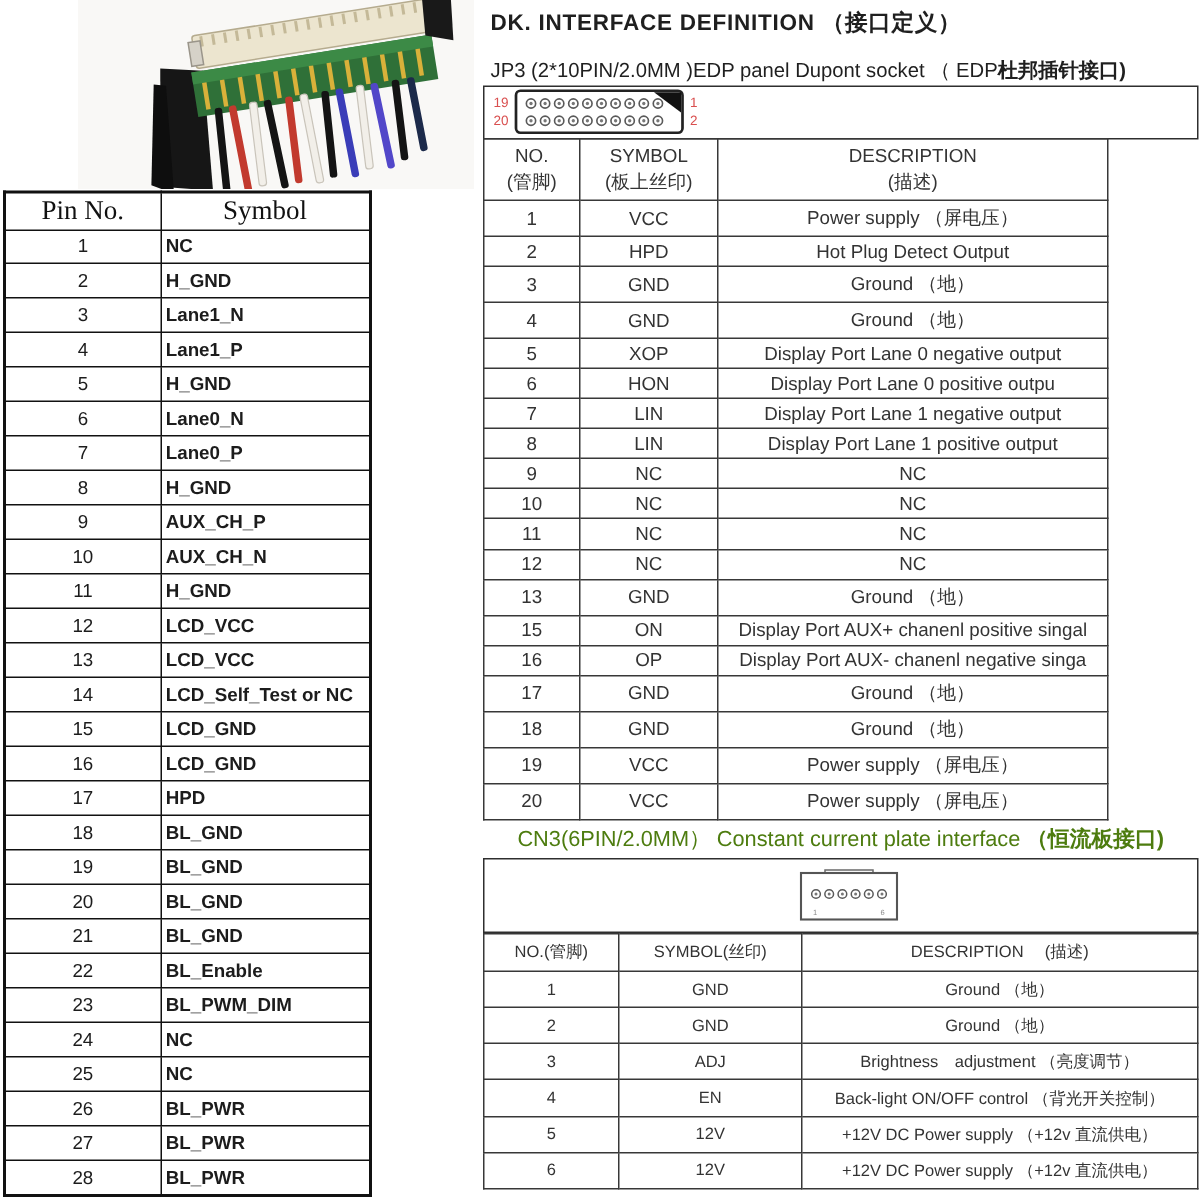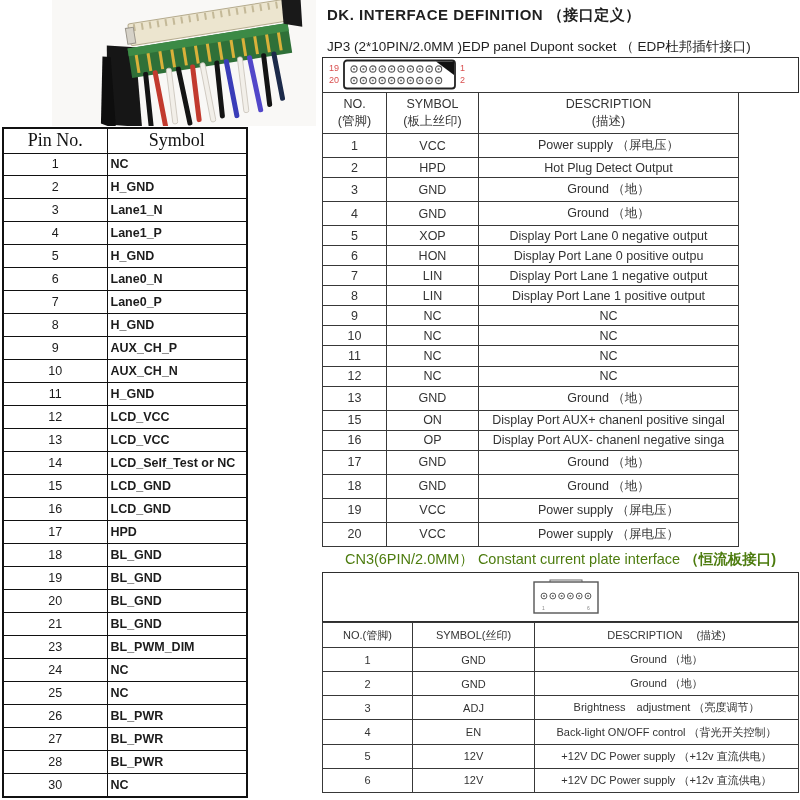--- a/index.html
+++ b/index.html
@@ -15,21 +15,21 @@
   .left-table table{border-collapse:collapse;width:100%;height:100%;table-layout:fixed;border:2px solid #111;}
   .left-table th,.left-table td{border:1px solid #111;padding:0 2px;overflow:hidden;white-space:nowrap;}
   .left-table thead tr{height:25px;}
   .left-table th{font-family:"Liberation Serif","DejaVu Serif",serif;font-weight:400;font-size:18px;color:#111;text-align:center;}
   .left-table col.c-num{width:104px;}
   .left-table td.num{text-align:center;font-size:12.5px;color:#1c1c1c;}
   .left-table td.sym{text-align:left;font-size:12.5px;font-weight:700;color:#1c1c1c;padding-left:3px;}
   
   .title{position:absolute;left:327px;top:6px;font-size:15px;font-weight:700;color:#1f1f1f;letter-spacing:.5px;white-space:nowrap;}
   .subtitle{position:absolute;left:327px;top:38px;font-size:13.5px;color:#1f1f1f;white-space:nowrap;}
-  .subtitle .zh{font-weight:400;}
+  .subtitle .zh{font-weight:700;}
   .diag-box{position:absolute;border:1.5px solid #2e2e2e;background:#fff;box-sizing:border-box;}
   .jp3-diag{left:322px;top:57px;width:477px;height:36px;}
   .cn3-diag{left:322px;top:572px;width:477px;height:50px;}
   .rtable{position:absolute;box-sizing:border-box;}
   .jp3-table{left:322px;top:92px;width:417px;height:455px;}
   .cn3-table{left:322px;top:622px;width:477px;height:171px;}
   .rtable table{border-collapse:collapse;width:100%;height:100%;table-layout:fixed;border:1.5px solid #2e2e2e;}
   .rtable th,.rtable td{border:1px solid #383838;padding:0 3px;overflow:hidden;white-space:nowrap;text-align:center;color:#333;}
   .rtable th{font-weight:400;font-size:12.5px;line-height:1.35;}
   .rtable td{font-size:12.5px;}
@@ -228,20 +228,24 @@
         <tr>
           <td class="num">20</td>
           <td class="sym">BL_GND</td>
         </tr>
 
         <tr>
           <td class="num">21</td>
           <td class="sym">BL_GND</td>
         </tr>
 
+        <tr>
+          <td class="num">22</td>
+          <td class="sym">BL_Enable</td>
+        </tr>
 
         <tr>
           <td class="num">23</td>
           <td class="sym">BL_PWM_DIM</td>
         </tr>
 
         <tr>
           <td class="num">24</td>
           <td class="sym">NC</td>
         </tr>
@@ -260,24 +264,20 @@
           <td class="num">27</td>
           <td class="sym">BL_PWR</td>
         </tr>
 
         <tr>
           <td class="num">28</td>
           <td class="sym">BL_PWR</td>
         </tr>
 
 
-        <tr>
-          <td class="num">30</td>
-          <td class="sym">NC</td>
-        </tr>
       </tbody>
   </table>
 </div>
 
 <div class="title">
   <span>DK.  INTERFACE DEFINITION</span>
   <span>（接口定义）</span>
 </div>
 
 <div class="subtitle">

